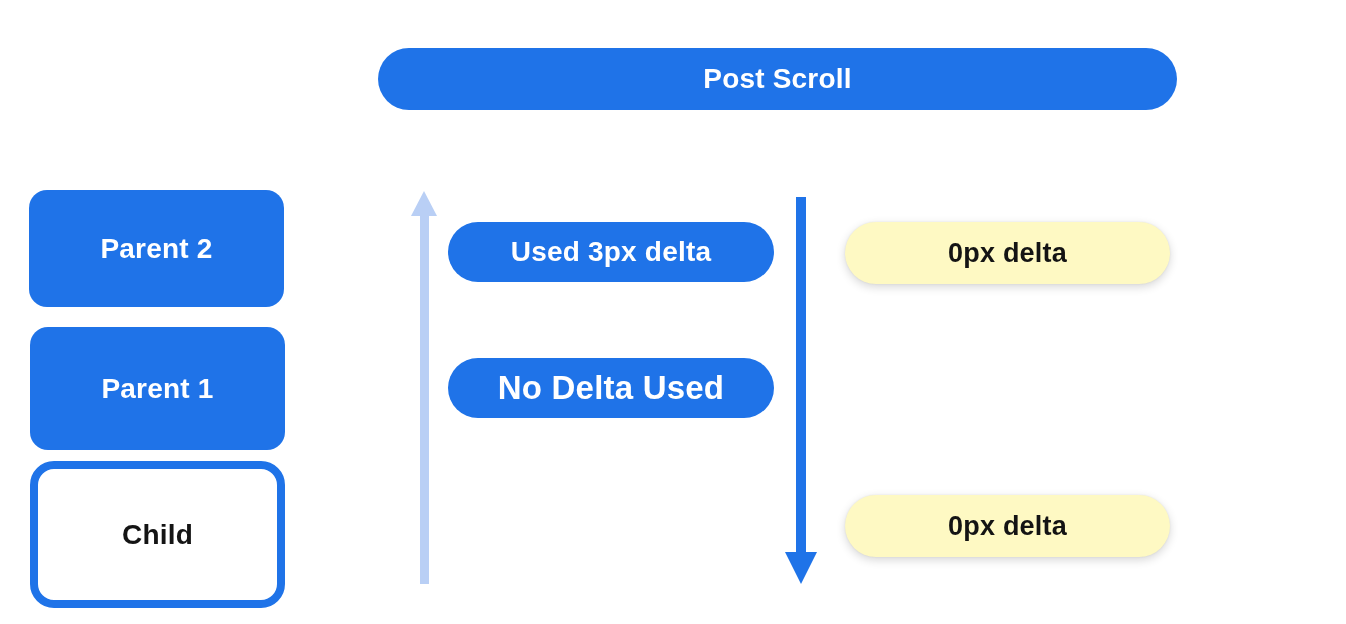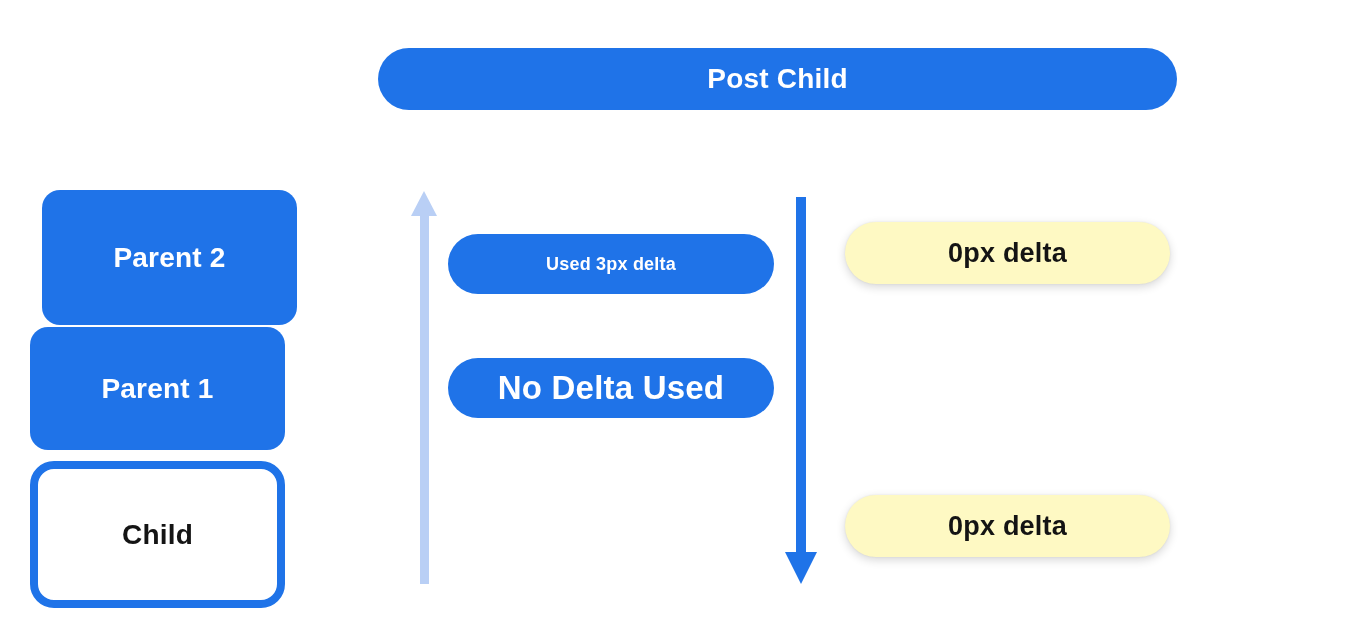--- a/index.html
+++ b/index.html
@@ -31,25 +31,25 @@
   }
   .box-filled{
     background:var(--blue);color:var(--text-light);border-radius:18px;
   }
   .box-outlined{
     background:#FFFFFF;color:var(--text-dark);border:8px solid var(--blue);border-radius:24px;
   }
   
   .post-scroll{left:378px;top:48px;width:799px;height:62px;}
   
-  .parent2{left:42px;top:190px;width:255px;height:135px;}
+  .parent2{left:29px;top:190px;width:255px;height:117px;}
   .parent1{left:30px;top:327px;width:255px;height:123px;}
   .child{left:30px;top:461px;width:255px;height:147px;}
   
-  .used-delta{left:448px;top:234px;width:326px;height:60px;font-size:18px;}
+  .used-delta{left:448px;top:222px;width:326px;height:60px;font-size:28px;}
   .no-delta{left:448px;top:358px;width:326px;height:60px;font-size:33px;}
   
   .zero-delta-top{left:845px;top:222px;width:325px;height:62px;font-size:27px;}
   .zero-delta-bottom{left:845px;top:495px;width:325px;height:62px;font-size:27px;}
   
   .arrow-shaft{position:absolute;}
   .up-shaft{left:420px;top:214px;width:9px;height:370px;background:var(--light-blue);}
   .up-head{
     position:absolute;left:411px;top:191px;width:0;height:0;
     border-left:13px solid transparent;border-right:13px solid transparent;
@@ -61,21 +61,21 @@
     border-left:16px solid transparent;border-right:16px solid transparent;
     border-top:32px solid var(--blue);
   }
 </style>
 </head>
 <body>
 
 <div class="canvas">
 
   <div class="pill pill-blue post-scroll">
-    <span>Post Child</span>
+    <span>Post Scroll</span>
   </div>
 
   <div class="box box-filled parent2">
     <span>Parent 2</span>
   </div>
 
   <div class="box box-filled parent1">
     <span>Parent 1</span>
   </div>
 

